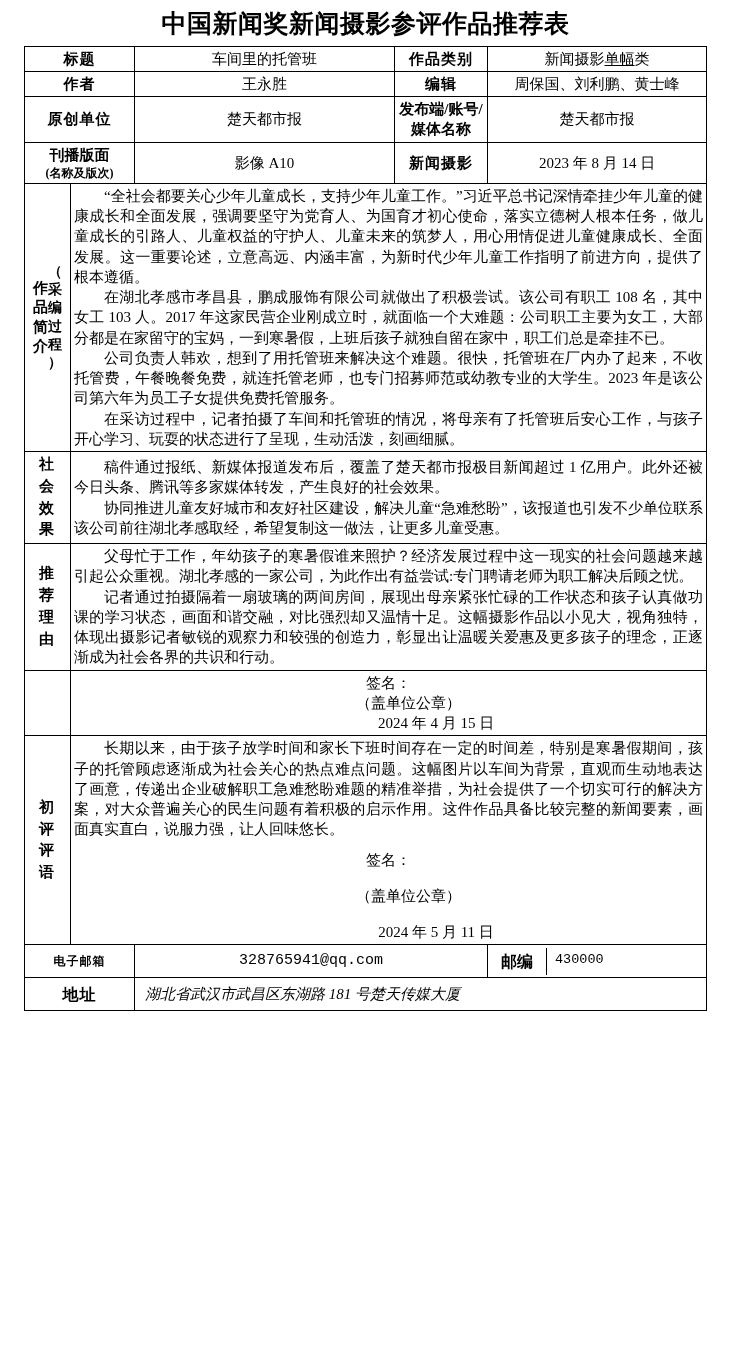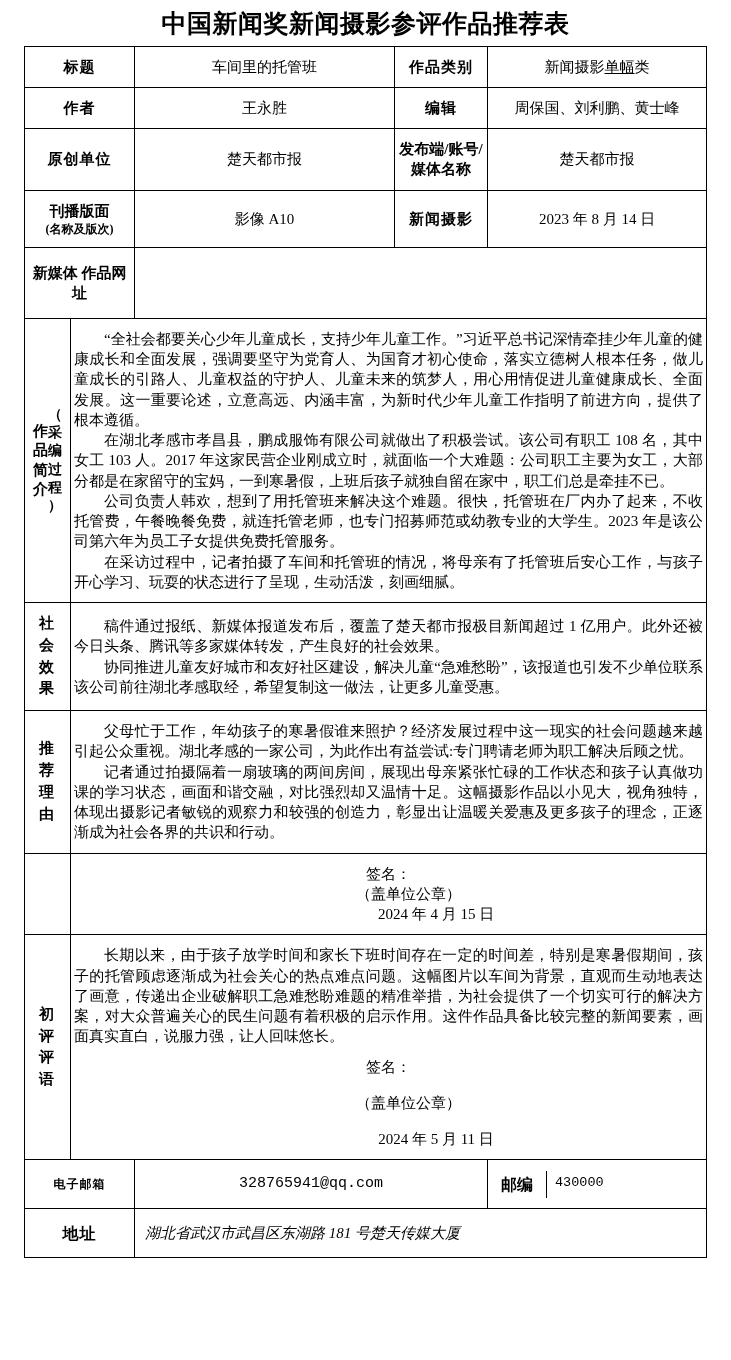--- a/index.html
+++ b/index.html
@@ -29,21 +29,21 @@
     line-height: 1.1;
   }
   table.main {
     border-collapse: collapse;
     width: 682px;
     margin: 0 auto;
     table-layout: fixed;
   }
   table.main td {
     border: 1.3px solid #000;
-    padding: 10px 3px;
+    padding: 2px 3px;
     vertical-align: middle;
     font-size: 15px;
     line-height: 1.35;
   }
   .lbl {
     text-align: center;
     font-weight: bold;
     font-size: 17px;
     letter-spacing: 1px;
     white-space: nowrap;
@@ -191,27 +191,20 @@
     <tr>
       <td colspan="2" class="lbl-2">
         <span>刊播版面</span>
         <span class="sub">(名称及版次)</span>
       </td>
       <td class="val">影像 A10</td>
       <td class="lbl">新闻摄影</td>
       <td class="val">2023 年 8 月 14 日</td>
     </tr>
 
-    <tr>
-      <td colspan="2" class="lbl-2" style="height:50px">
-        <span>新媒体</span>
-        <span>作品网址</span>
-      </td>
-      <td colspan="3" class="val"></td>
-    </tr>
 
 
     <tr>
       <td class="vlabel-dual">
         <div class="dual-wrap">
           <div class="dual-col small">
             <span>（</span>
             <span>采</span>
             <span>编</span>
             <span>过</span>

